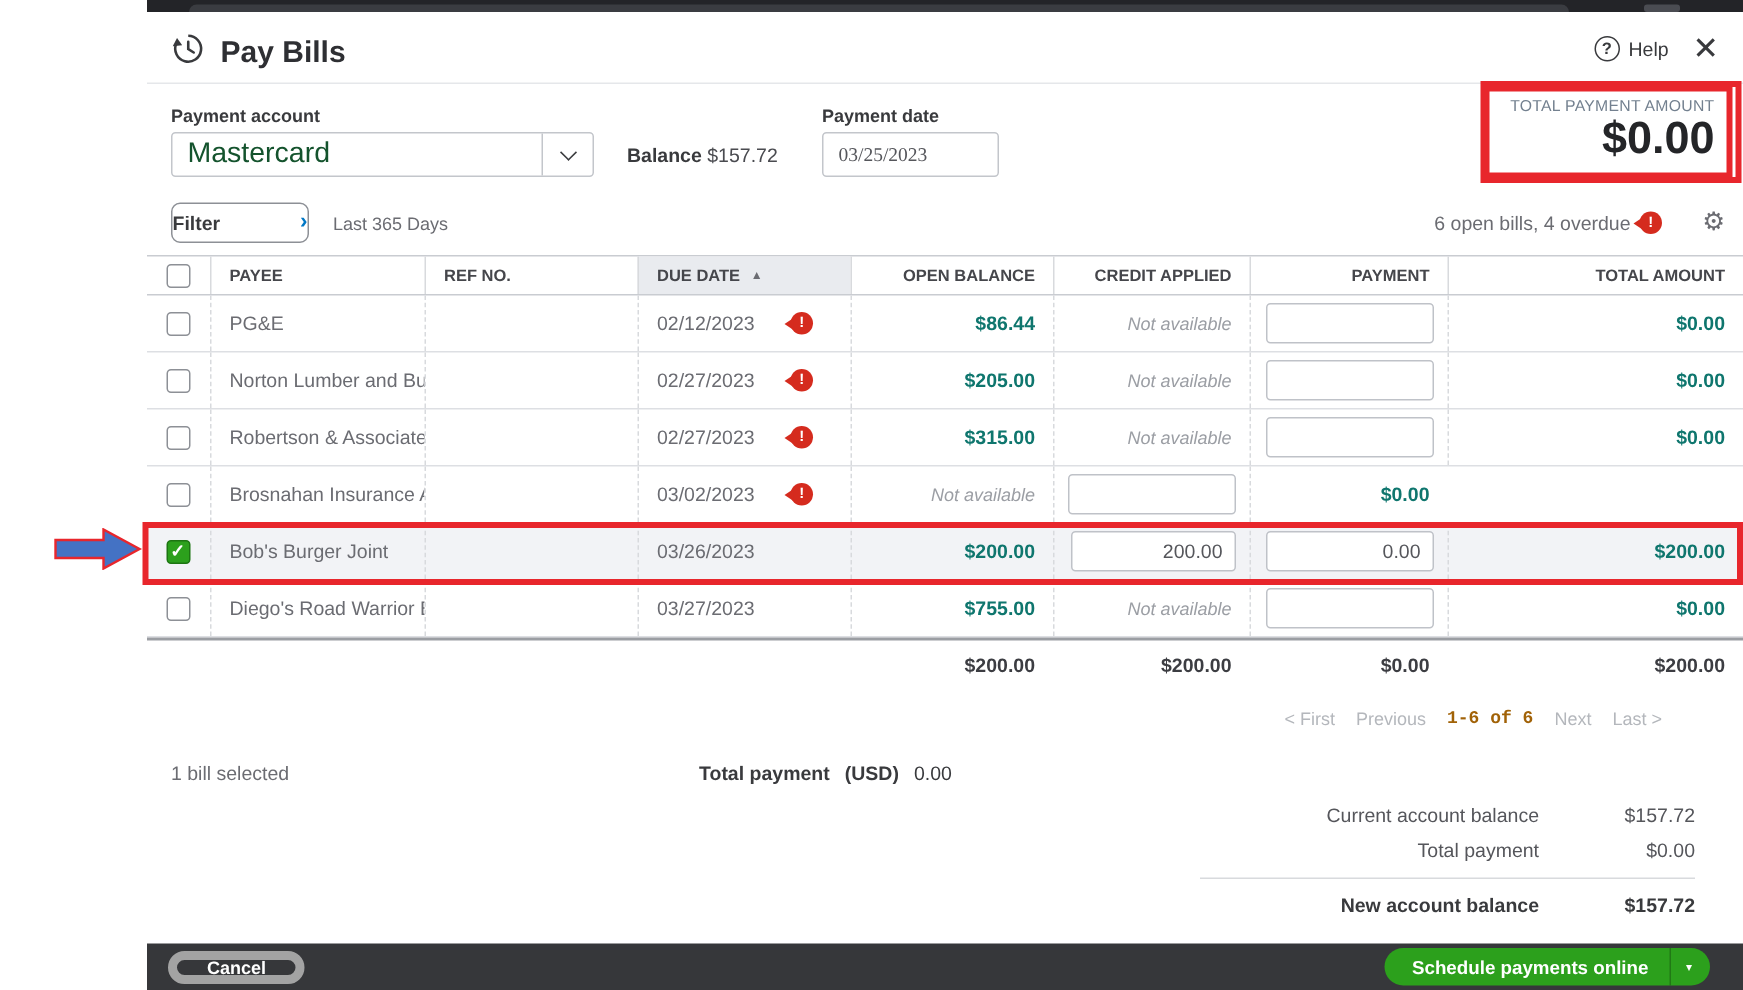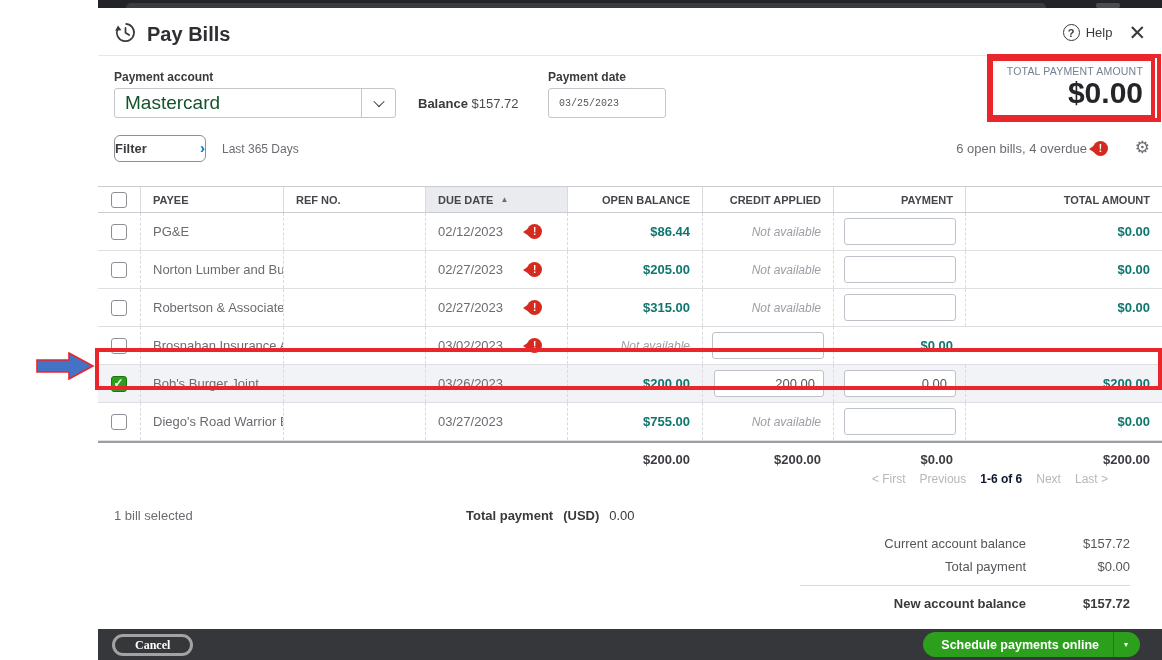--- a/index.html
+++ b/index.html
@@ -23,42 +23,42 @@
   .close-x { font-size:21px; color:#393a3d; cursor:pointer; line-height:1; }
 
   
   .field-label { position:absolute; font-size:12px; font-weight:bold; color:#393a3d; }
   .select-box { position:absolute; left:16px; top:88px; width:282px; height:30px; border:1px solid #c3c6cb; border-radius:3px; background:#fff; display:flex; align-items:center; }
   .select-value { flex:1; padding-left:10px; font-size:19px; color:#14532d; }
   .select-chev-zone { width:34px; height:100%; border-left:1px solid #c3c6cb; display:flex; align-items:center; justify-content:center; }
   .chev-down { width:8px; height:8px; border-right:1.6px solid #393a3d; border-bottom:1.6px solid #393a3d; transform:rotate(45deg) translate(-1px,-1px); }
   .balance-line { position:absolute; left:320px; top:96px; font-size:13px; color:#4a4b50; }
   .balance-line b { color:#393a3d; }
-  .date-box { position:absolute; left:450px; top:88px; width:118px; height:30px; border:1px solid #c3c6cb; border-radius:3px; font-size:10px; color:#55565b; padding-left:10px; font-family:Liberation Mono, monospace; }
+  .date-box { position:absolute; left:450px; top:88px; width:118px; height:30px; border:1px solid #c3c6cb; border-radius:3px; font-size:13px; color:#55565b; padding-left:10px; font-family:Liberation Serif, serif; }
 
   .total-box { position:absolute; left:891px; top:57px; width:166px; height:62px; border:4px solid #e8262c; padding:4px 8px 2px 8px; text-align:right; background:#fff; }
   .total-box-label { font-size:10.5px; color:#73808f; letter-spacing:0.2px; }
   .total-box-value { font-size:30px; font-weight:bold; color:#242528; line-height:1.0; margin-top:1px; }
 
   
   .filter-btn { position:absolute; left:16px; top:135px; width:92px; height:27px; border:1px solid #8d9096; border-radius:6px; background:#fff; display:flex; align-items:center; justify-content:space-between; gap:8px; cursor:pointer; }
   .filter-btn-label { font-size:13px; font-weight:bold; color:#393a3d; }
   .filter-chev { font-size:15px; font-weight:bold; color:#0077c5; line-height:1; margin-top:-2px; }
   .filter-range { position:absolute; left:124px; top:142px; font-size:12px; color:#6b6c72; }
   .bills-status { position:absolute; right:54px; top:141px; font-size:13px; color:#6b6c72; display:flex; align-items:center; gap:6px; }
   .gear { position:absolute; right:12px; top:137px; font-size:17px; color:#6b6c72; cursor:pointer; }
 
   
   .warn { display:inline-block; width:15px; height:15px; background:#d52b1e; border-radius:50%; color:#fff; font-size:10px; font-weight:bold; text-align:center; line-height:15px; position:relative; flex:none; }
   .warn::before { content:''; position:absolute; left:-4px; top:4px; border-right:6px solid #d52b1e; border-top:4px solid transparent; border-bottom:4px solid transparent; }
 
   
   .bills-table { position:absolute; left:0; top:170px; width:1064px; }
   .trow { display:grid; grid-template-columns:42px 143px 142px 142px 135px 131px 132px 197px; align-items:center; }
-  .thead { height:27px; border-top:1px solid #c9ccd1; border-bottom:1px solid #c9ccd1;margin-top:16px; }
+  .thead { height:27px; border-top:1px solid #c9ccd1; border-bottom:1px solid #c9ccd1; }
   .thead .cell { font-size:11px; font-weight:bold; color:#45464b; height:100%; display:flex; align-items:center; }
   .tbody-row { height:38px; border-bottom:1px solid #dddfe3; }
   .cell { height:100%; display:flex; align-items:center; overflow:hidden; white-space:nowrap; }
   .sep { border-left:1px dashed #d8dadd; }
   .thead .sep { border-left:1px solid #d8dadd; }
   .pad-l { padding-left:12px; }
   .pad-r { padding-right:12px; justify-content:flex-end; }
   .due-head { background:#e9ebef; gap:7px; }
   .sort-arrow { font-size:8px; color:#6b6c72; }
   .payee-cell { font-size:13px; color:#6b6c72; }
@@ -70,39 +70,39 @@
   .checkbox { width:16px; height:16px; border:1.5px solid #8d9096; border-radius:3px; background:#fff; margin:0 auto; cursor:pointer; position:relative; }
   .checkbox.checked { background:#2ca01c; border-color:#1d7512; }
   .checkbox.checked::after { content:'✓'; position:absolute; left:1.5px; top:-0.5px; color:#fff; font-size:12px; font-weight:bold; }
   .row-selected { background:#f2f3f6; }
 
   .totals-row { border-top:2px solid #9b9ea3; height:34px; border-bottom:none; }
   .totals-row .cell { font-size:13px; font-weight:bold; color:#3c3d42; }
 
   
   .pagination { position:absolute; right:54px; top:472px; font-size:12px; color:#b4b7bc; display:flex; gap:14px; }
-  .pagination .pg-range { color:#0f172a; font-weight:bold; }
+  .pagination .pg-range { color:#a16207; font-weight:bold;font-family:Liberation Mono, monospace; }
   .pagination span { cursor:pointer; }
 
   
   .selected-info { position:absolute; left:16px; top:508px; font-size:13px; color:#6b6c72; }
   .total-payment-line { position:absolute; left:368px; top:508px; font-size:13px; color:#393a3d; display:flex; gap:10px; }
   .tp-bold { font-weight:bold; }
 
   
   .summary { position:absolute; right:32px; top:532px; width:330px; }
   .sum-row { display:grid; grid-template-columns:1fr 100px; height:23px; align-items:center; font-size:13px; color:#55565b; }
   .sum-row .lab { text-align:right; padding-right:4px; }
   .sum-row .val { text-align:right; }
   .sum-div { border-top:1px solid #d8dadd; margin:7px 0 6px 0; }
   .sum-bold { font-weight:bold; color:#393a3d; }
 
   
   .footer { position:absolute; left:0; top:629px; width:1064px; height:31px; background:#36373a; }
-  .cancel-btn { position:absolute; left:14px; top:5px; height:22px; padding:0 20px; border:3px solid #a3a3a3; border-radius:11px; background:transparent; color:#fff; font-size:12px; font-weight:bold; display:flex; align-items:center; cursor:pointer; font-family:Liberation Serif, serif; }
+  .cancel-btn { position:absolute; left:14px; top:5px; height:22px; padding:0 20px; border:6px solid #a3a3a3; border-radius:11px; background:transparent; color:#fff; font-size:12px; font-weight:bold; display:flex; align-items:center; cursor:pointer; font-family:Liberation Sans, sans-serif; }
   .schedule-btn { position:absolute; right:22px; top:3px; height:25px; border-radius:13px; background:#2ca01c; color:#fff; display:flex; align-items:stretch; cursor:pointer; overflow:hidden; }
   .schedule-label { display:flex; align-items:center; padding:0 14px 0 18px; font-size:12.5px; font-weight:bold; }
   .schedule-caret { display:flex; align-items:center; padding:0 12px 0 10px; border-left:1px solid rgba(0,0,0,0.25); font-size:8px; }
 
   
   .anno { position:absolute; pointer-events:none; z-index:60; }
   .anno-total { left:987px; top:54px; width:174px; height:68px; border:4px solid #e8262c; }
   .anno-row { left:95px; top:348px; width:1067px; height:42px; border:4px solid #e8262c; }
   .anno-arrow { left:36px; top:352px; }
 </style>

